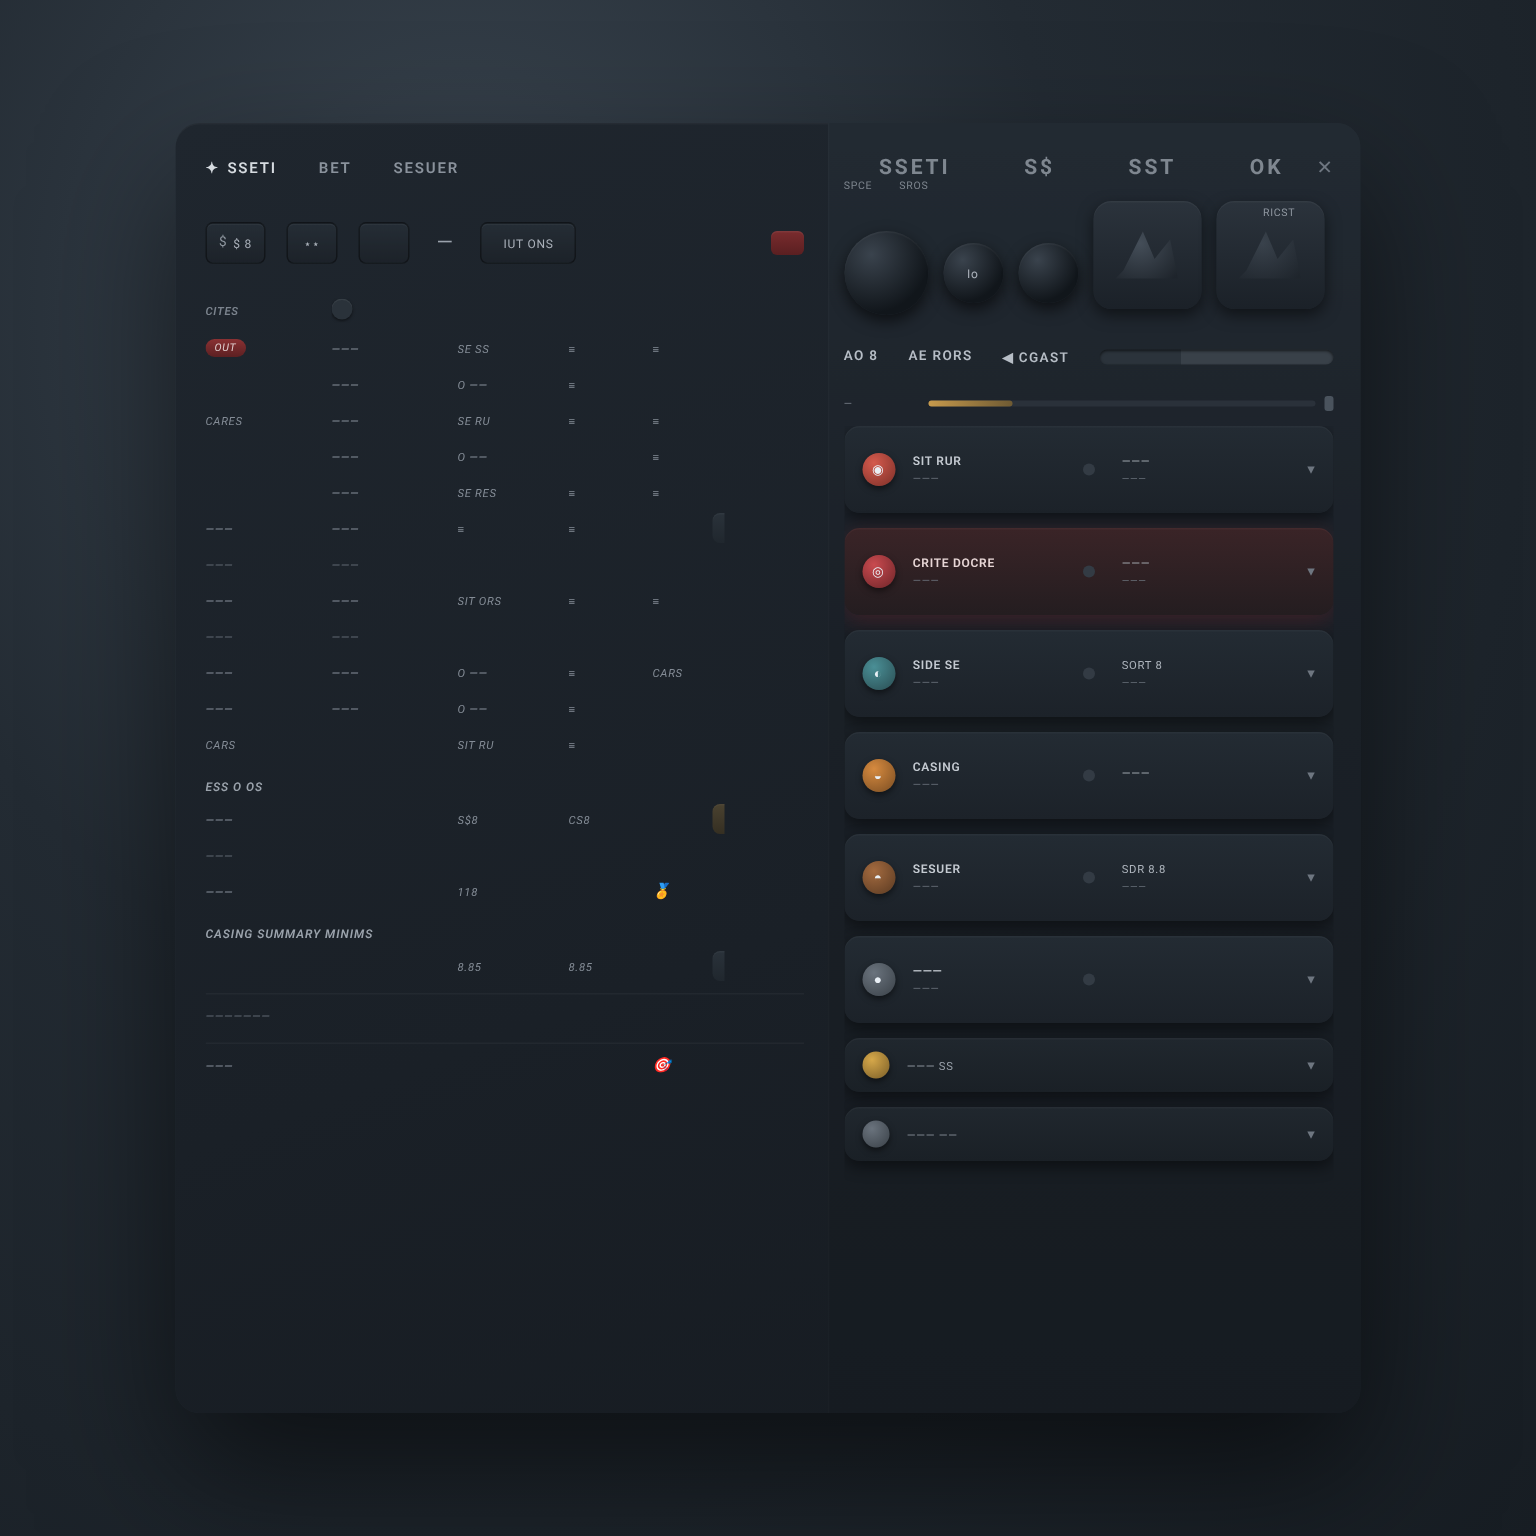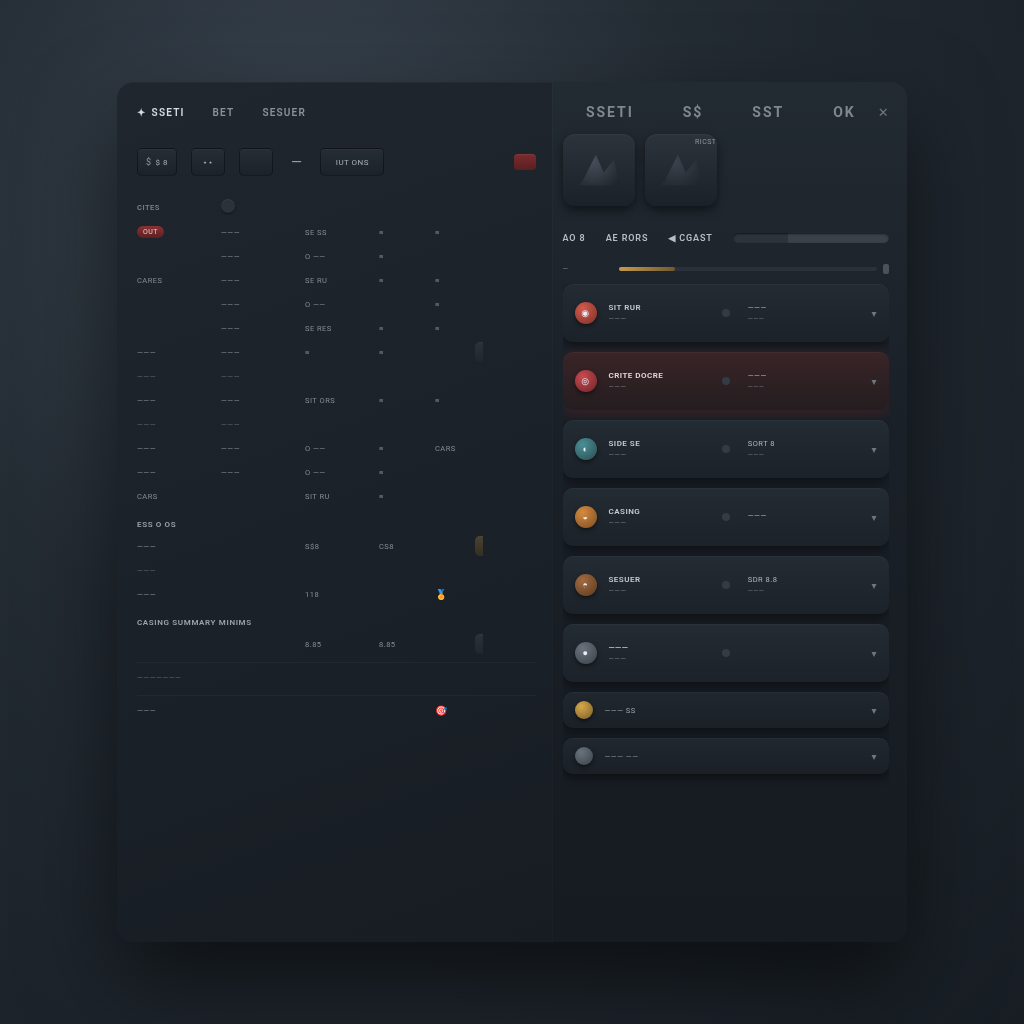--- a/index.html
+++ b/index.html
@@ -41,21 +41,21 @@
           box-shadow: inset 0 1px 0 rgba(255,255,255,0.04);
           display:flex; align-items:center; justify-content:center; gap:4px;
           font-size:8px; color:#a9b0b9; cursor:pointer;}
   .tbtn .ic { font-size:9px; color:#8f97a0;}
   .dash { color:#9aa2ac; font-size:14px; padding:0 4px;}
   .badge-red { width:22px; height:16px; border-radius:4px;
                background: linear-gradient(#7a2c2e,#5a1f21);
                box-shadow: inset 0 1px 0 rgba(255,255,255,0.06);}
 
   
-  .list { margin-top: 10px; flex:1; display:flex; flex-direction:column; gap:0; overflow:hidden;}
+  .list { margin-top: 10px; flex:1; display:flex; flex-direction:column; gap:0; overflow:hidden;font-style:italic;}
   .lrow { display:grid; grid-template-columns: 84px 84px 74px 56px 48px; align-items:center;
           height:24px; font-size:7.5px; color:#848c96;}
   .lrow.h { color:#7b838d; font-weight:600; height:26px;}
   .lrow .c0 { display:flex; align-items:center; gap:6px;}
   .lrow .c1,.lrow .c2,.lrow .c3,.lrow .c4 { white-space:nowrap; overflow:hidden; }
   .pill-red { display:inline-block; padding:2px 6px; border-radius:8px; font-size:7px;
               background:linear-gradient(#8a3133,#5c2022); color:#e0cfcf;}
   .dot { width:14px; height:14px; border-radius:50%; background:#2a323a;
          box-shadow: inset 0 1px 0 rgba(255,255,255,0.06), 0 1px 2px rgba(0,0,0,0.5);
          display:inline-flex;}
@@ -82,21 +82,21 @@
   .gallery { display:flex; gap:10px;}
   .thumb { width:72px; height:72px; border-radius:12px;
            background: linear-gradient(#2b333c,#1b2128);
            box-shadow: inset 0 1px 0 rgba(255,255,255,0.04), 0 4px 10px rgba(0,0,0,0.5);
            position:relative; overflow:hidden;}
   .thumb::after{ content:""; position:absolute; inset:10px; border-radius:10px;
            background: radial-gradient(circle at 40% 35%, #4a545f, #1e242b 70%);
            clip-path: polygon(20% 70%, 45% 20%, 60% 55%, 80% 30%, 90% 80%, 10% 80%);
            opacity:.85;}
   .thumb.dim::after{ opacity:.55;}
-  .tlabel{ position:absolute; top:4px; right:0; font-size:7px; color:#8f97a0;}
+  .tlabel{ position:absolute; top:4px; right:19px; font-size:7px; color:#8f97a0;}
 
   
   .rlabels { display:flex; align-items:center; gap:20px; height:28px;}
   .rlabels span { font-size:9px; font-weight:600; letter-spacing:0.1em; color:#b7bec6;}
   .caret { color:#b98f4b; font-size:9px; margin-right:3px;}
   .slider { flex:1; height:10px; border-radius:5px;
             background: linear-gradient(90deg,#2b333b 0%, #2b333b 35%, #394149 35%, #394149 100%);
             box-shadow: inset 0 1px 2px rgba(0,0,0,0.6);}
 
   
@@ -335,20 +335,31 @@
 
     <div class="tabs-right">
       <span class="tabx">SSETI</span>
       <span class="tabx">S$</span>
       <span class="tabx">SST</span>
       <span class="tabx">OK</span>
       <span class="close-x">✕</span>
     </div>
 
     <div class="rcluster">
+      <div style="display:flex;flex-direction:column;gap:2px">
+        <div style="display:flex;gap:18px;">
+          <span class="klbl">SPCE</span>
+          <span class="klbl">SROS</span>
+        </div>
+        <div class="rknobs">
+          <div class="knob big"></div>
+          <div class="knob" style="display:flex;align-items:center;justify-content:center;color:#aab1ba;font-size:8px">Io</div>
+          <div class="knob"></div>
+        </div>
+      </div>
       <div class="gallery">
         <div class="thumb"></div>
         <div class="thumb dim">
           <span class="tlabel">RICST</span>
         </div>
       </div>
     </div>
 
     <div class="rlabels">
       <span>AO  8</span>

